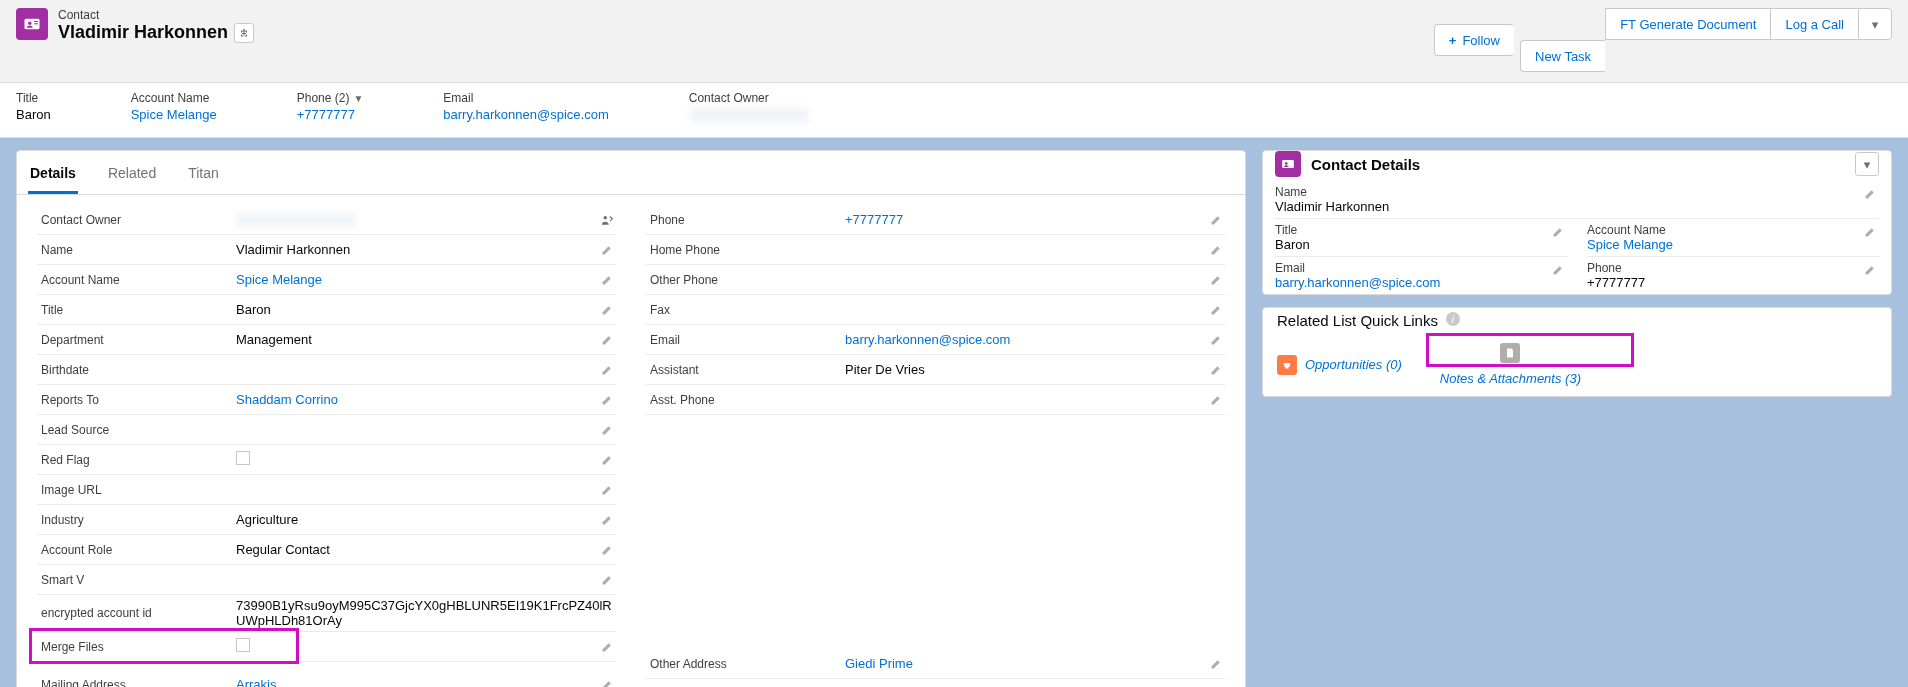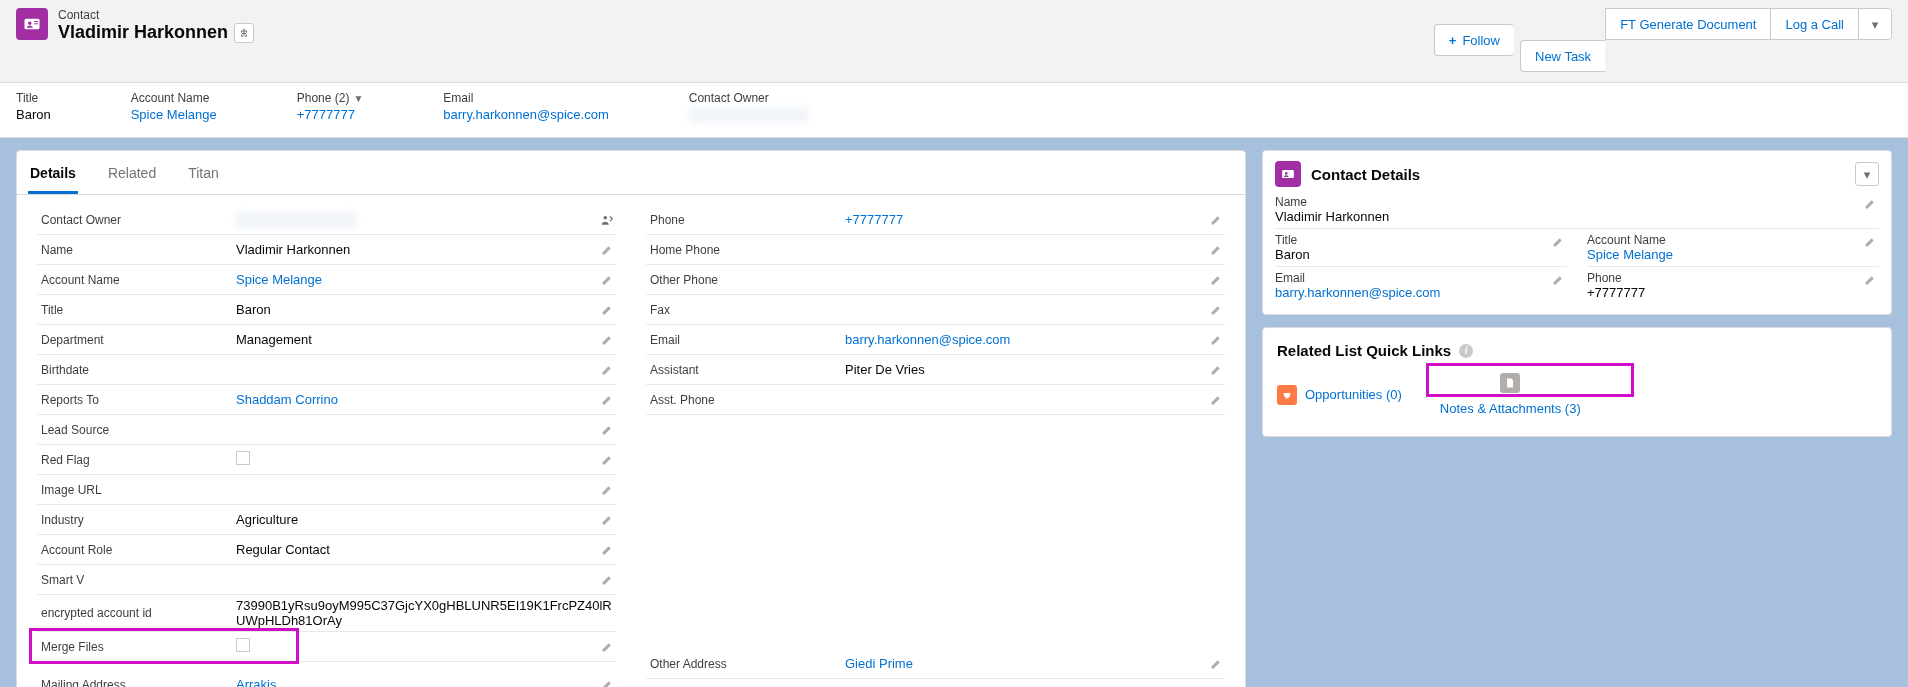--- a/index.html
+++ b/index.html
@@ -57,21 +57,21 @@
   .body-row {
     display: flex; gap: 16px; padding: 12px 16px 0 16px; align-items: flex-start;
   }
   .main-card {
     flex: 1; background: #fff; border: 1px solid #dddbda; border-radius: 4px;
     padding: 0 0 60px 0;
   }
   .side-col { width: 630px; display: flex; flex-direction: column; gap: 12px; }
   .side-card {
     background: #fff; border: 1px solid #dddbda; border-radius: 4px;
-    padding: 10px 12px;
+    padding: 0 12px;
   }
 
   .tabs {
     display: flex; gap: 28px; padding: 0 11px; border-bottom: 1px solid #dddbda;
   }
   .tab {
     padding: 14px 2px 10px 2px; font-size: 14px; color: #737373; cursor: pointer;
   }
   .tab.active { color: #080707; font-weight: 700; border-bottom: 3px solid #0070d2; }
 
@@ -116,28 +116,28 @@
   }
   .cd-field { padding: 4px 0; border-bottom: 1px solid #eceae8; position:relative; }
   .cd-label { font-size: 12px; color: #3e3e3c; }
   .cd-val { font-size: 13px; color: #080707; }
   .cd-val.link { color: #0070d2; }
   .cd-grid { display: flex; gap: 20px; }
   .cd-grid > div { flex: 1; }
   .pencil-abs { position:absolute; right:0; top:6px; }
 
   .ql-header {
-    font-weight: 700; font-size: 15px; color: #080707; padding: 4px 2px 10px 2px;
-    display:flex; align-items:center; gap:8px;
+    font-weight: 400; font-size: 15px; color: #080707; padding: 4px 2px 10px 2px;
+    display:flex; align-items:flex-start; gap:8px;
   }
   .info-icon {
     width: 14px; height: 14px; border-radius:50%; background:#c9c9c9; color:#fff;
     display:inline-flex; align-items:center; justify-content:center; font-size:10px; font-style:italic;
   }
-  .ql-row { display: flex; gap: 30px; padding: 0 2px 6px 2px; align-items:center; }
+  .ql-row { display: flex; gap: 30px; padding: 0 2px 6px 2px; align-items:center;font-style:italic; }
   .ql-item { display:flex; align-items:center; gap:8px; }
   .ql-opp-icon {
     width:20px; height:20px; border-radius:3px; background:#ff7b45;
     display:flex; align-items:center; justify-content:center;
   }
   .ql-note-icon {
     width:20px; height:20px; border-radius:3px; background:#b0adab;
     display:flex; align-items:center; justify-content:center;
   }
   .ql-link { color:#0070d2; font-size:13px; }

